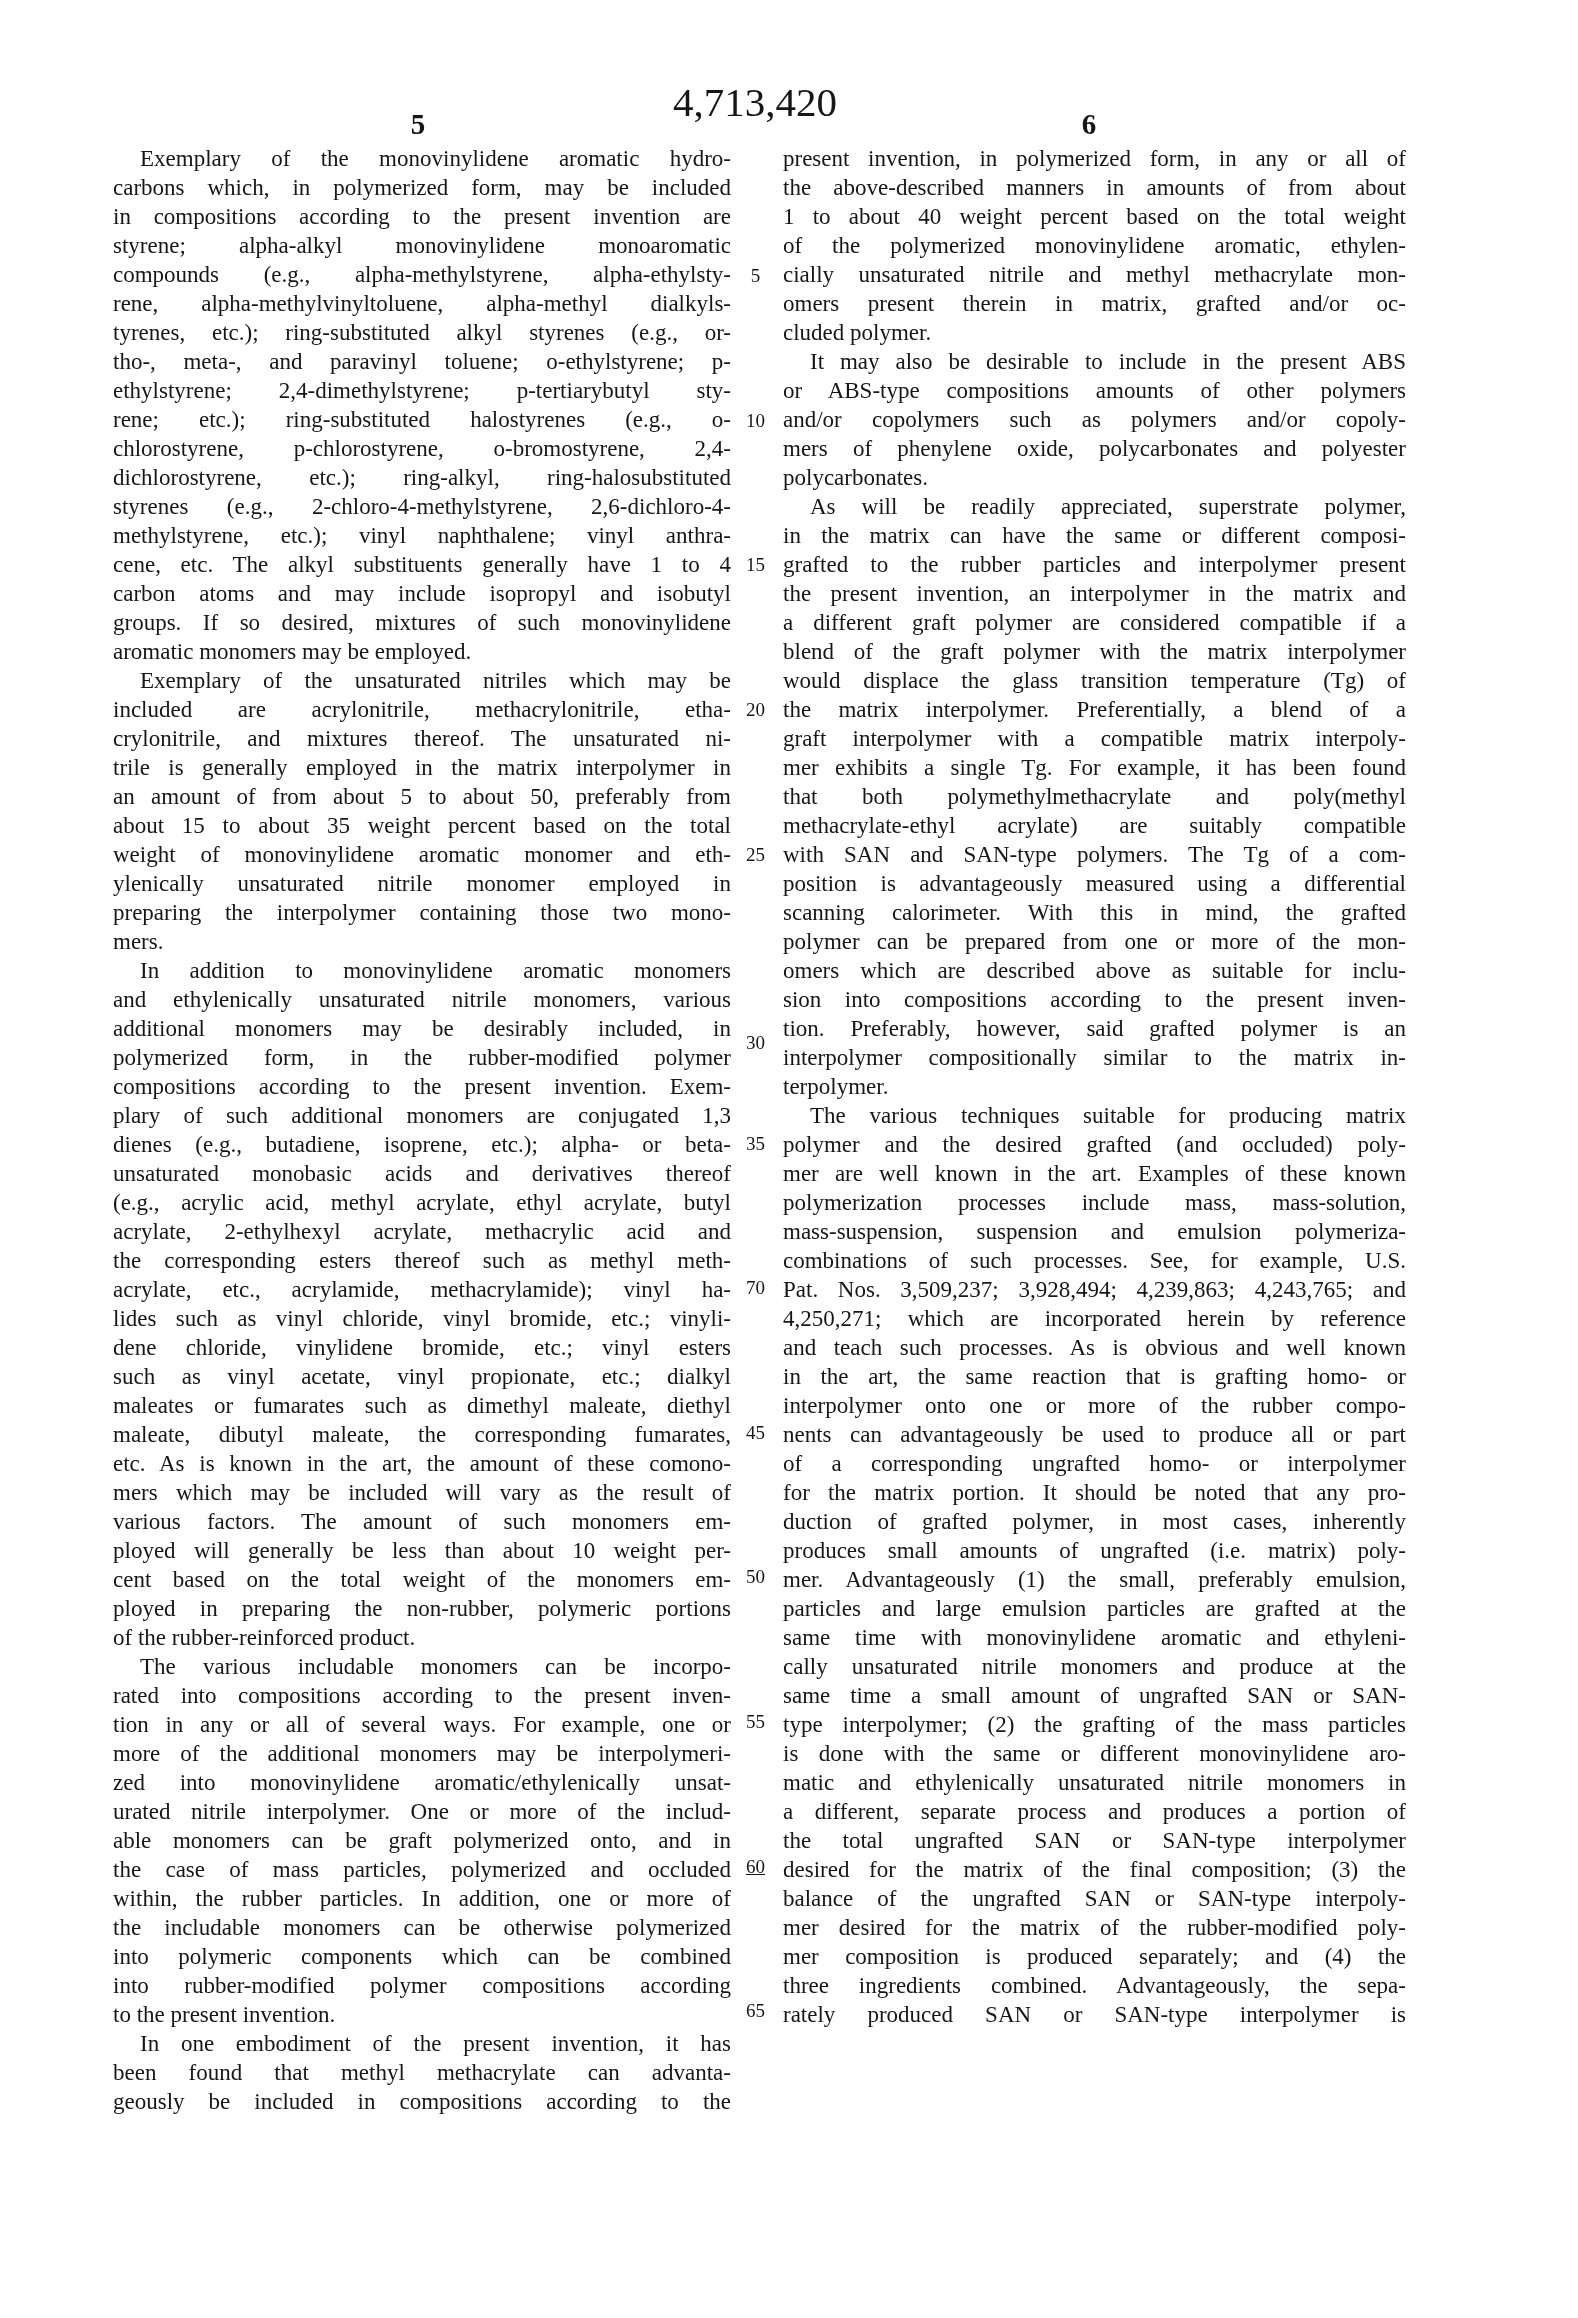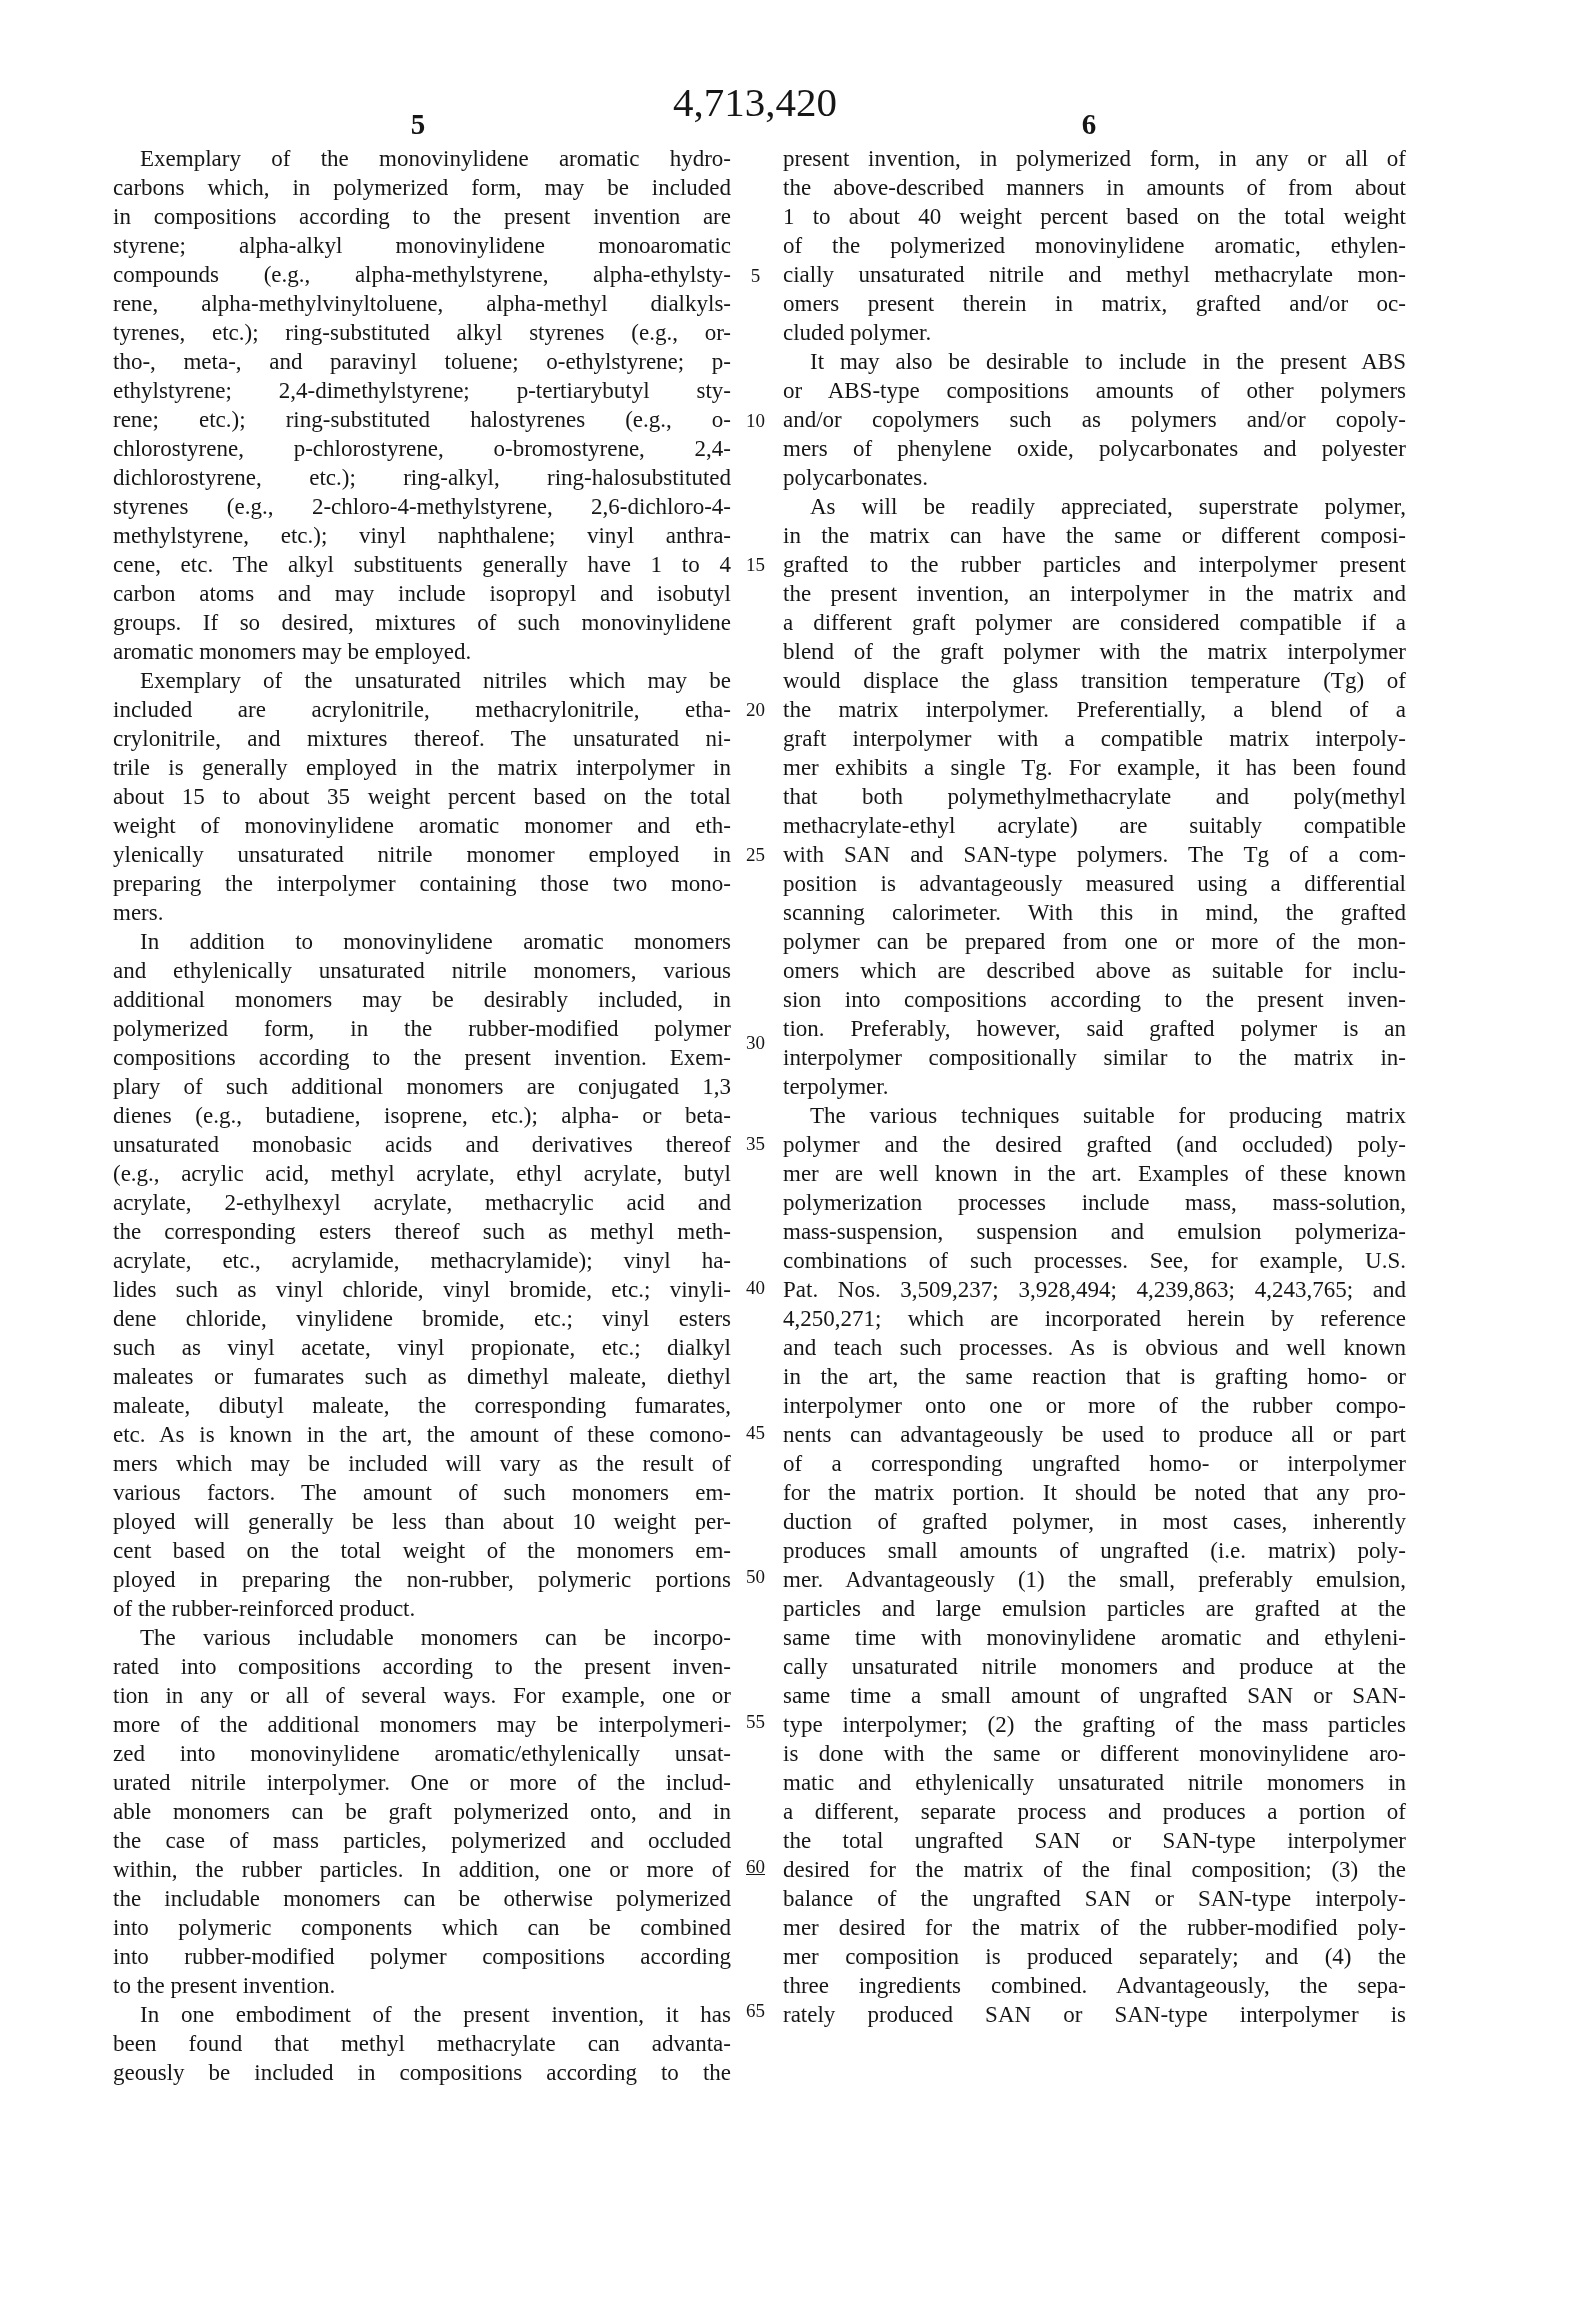--- a/index.html
+++ b/index.html
@@ -48,20 +48,21 @@
       <span class="line">cene, etc. The alkyl substituents generally have 1 to 4</span>
       <span class="line">carbon atoms and may include isopropyl and isobutyl</span>
       <span class="line">groups. If so desired, mixtures of such monovinylidene</span>
       <span class="line last">aromatic monomers may be employed.</span>
     </div>
     <div>
       <span class="line first">Exemplary of the unsaturated nitriles which may be</span>
       <span class="line">included are acrylonitrile, methacrylonitrile, etha-</span>
       <span class="line">crylonitrile, and mixtures thereof. The unsaturated ni-</span>
       <span class="line">trile is generally employed in the matrix interpolymer in</span>
+      <span class="line">an amount of from about 5 to about 50, preferably from</span>
       <span class="line">about 15 to about 35 weight percent based on the total</span>
       <span class="line">weight of monovinylidene aromatic monomer and eth-</span>
       <span class="line">ylenically unsaturated nitrile monomer employed in</span>
       <span class="line">preparing the interpolymer containing those two mono-</span>
       <span class="line last">mers.</span>
     </div>
     <div>
       <span class="line first">In addition to monovinylidene aromatic monomers</span>
       <span class="line">and ethylenically unsaturated nitrile monomers, various</span>
       <span class="line">additional monomers may be desirably included, in</span>
@@ -185,20 +186,20 @@
   </div>
 
 <div id="line-number-layer">
     <div class="line-number" style="top: 261px;">5</div>
     <div class="line-number" style="top: 406px;">10</div>
     <div class="line-number" style="top: 550px;">15</div>
     <div class="line-number" style="top: 695px;">20</div>
     <div class="line-number" style="top: 840px;">25</div>
     <div class="line-number" style="top: 1028px;">30</div>
     <div class="line-number" style="top: 1129px;">35</div>
-    <div class="line-number" style="top: 1273px;">40</div>
+    <div class="line-number" style="top: 1273px;">70</div>
     <div class="line-number" style="top: 1418px;">45</div>
     <div class="line-number" style="top: 1562px;">50</div>
     <div class="line-number" style="top: 1707px;">55</div>
     <div class="line-number" style="top: 1852px; text-decoration: underline;">60</div>
     <div class="line-number" style="top: 1996px;">65</div>
   </div>
 
 
 </body></html>

